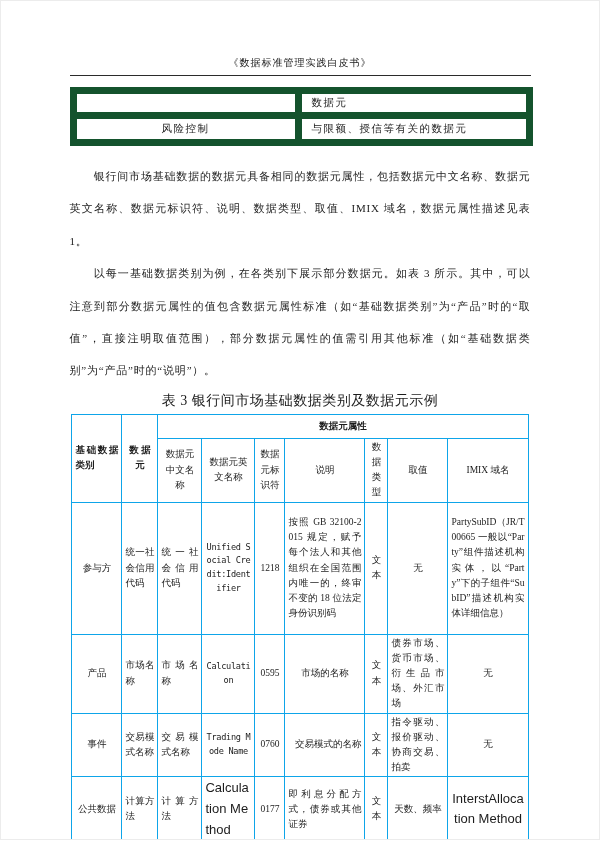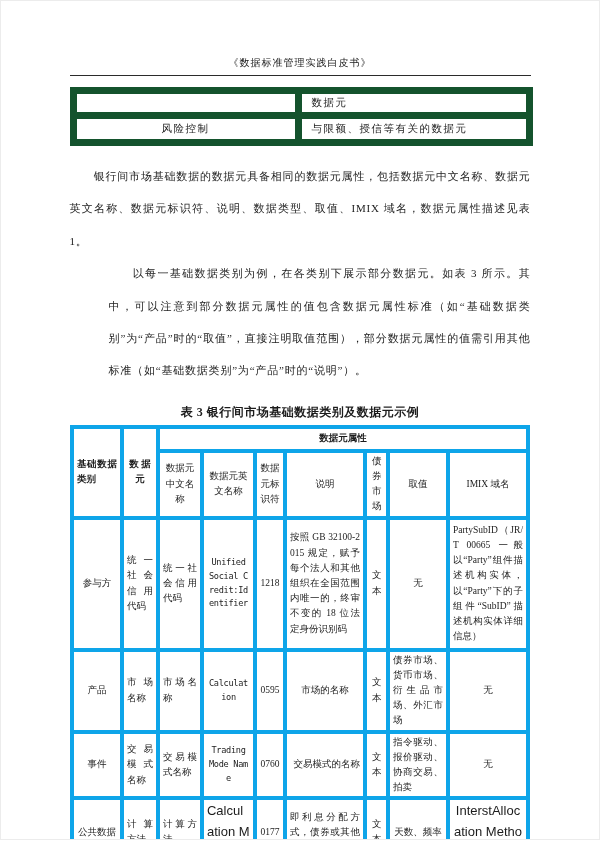--- a/index.html
+++ b/index.html
@@ -43,35 +43,35 @@
   
   .para {
     margin: 14px 0 0 0;
     font-size: 11px;
     line-height: 32.4px;
     text-align: justify;
     text-indent: 2.2em;
     letter-spacing: 0.8px;
     word-break: break-all;
   }
-  .para + .para { margin-top: 0; margin-left: 39px; }
+  .para + .para { margin-top: 0; }
 
   
   .caption {
-    margin-top: 17px;
-    text-align: center;
-    font-weight: bold;
-    font-size: 12px;
+    margin-top: 5px;
+    text-align: center;
+    font-weight: normal;
+    font-size: 14px;
     letter-spacing: 0.5px;
   }
 
   
   .t3 { width: 456px; margin: 4px auto 0; border: 1.5px solid #2e2e2e; }
   .t3 td {
-    border: 4px solid #0ea5e9;
+    border: 1px solid #0ea5e9;
     font-size: 9.5px;
     line-height: 1.6;
     padding: 1px 3px;
     vertical-align: middle;
     text-align: center;
     word-break: break-all;
   }
   .t3 tr.hr1 { height: 24px; }
   .t3 tr.hr2 { height: 60px; }
   .t3 tr.dr1 { height: 132px; }
@@ -140,21 +140,21 @@
           <tr class="hr1">
         <td rowspan="2" class="bold just">基础数据类别</td>
         <td rowspan="2" class="bold">数 据 元</td>
         <td colspan="7" class="bold">数据元属性</td>
       </tr>
       <tr class="hr2">
         <td>数据元中文名称</td>
         <td>数据元英文名称</td>
         <td>数据元标识符</td>
         <td>说明</td>
-        <td class="narrow">债券市场</td>
+        <td class="narrow">数据类型</td>
         <td>取值</td>
         <td>IMIX 域名</td>
       </tr>
 
       <tr class="dr1">
         <td>参与方</td>
         <td class="just">统一社会信用代码</td>
         <td class="just">统一社会信用代码</td>
         <td class="mono">Unified Social Credit:Identifier</td>
         <td>1218</td>

